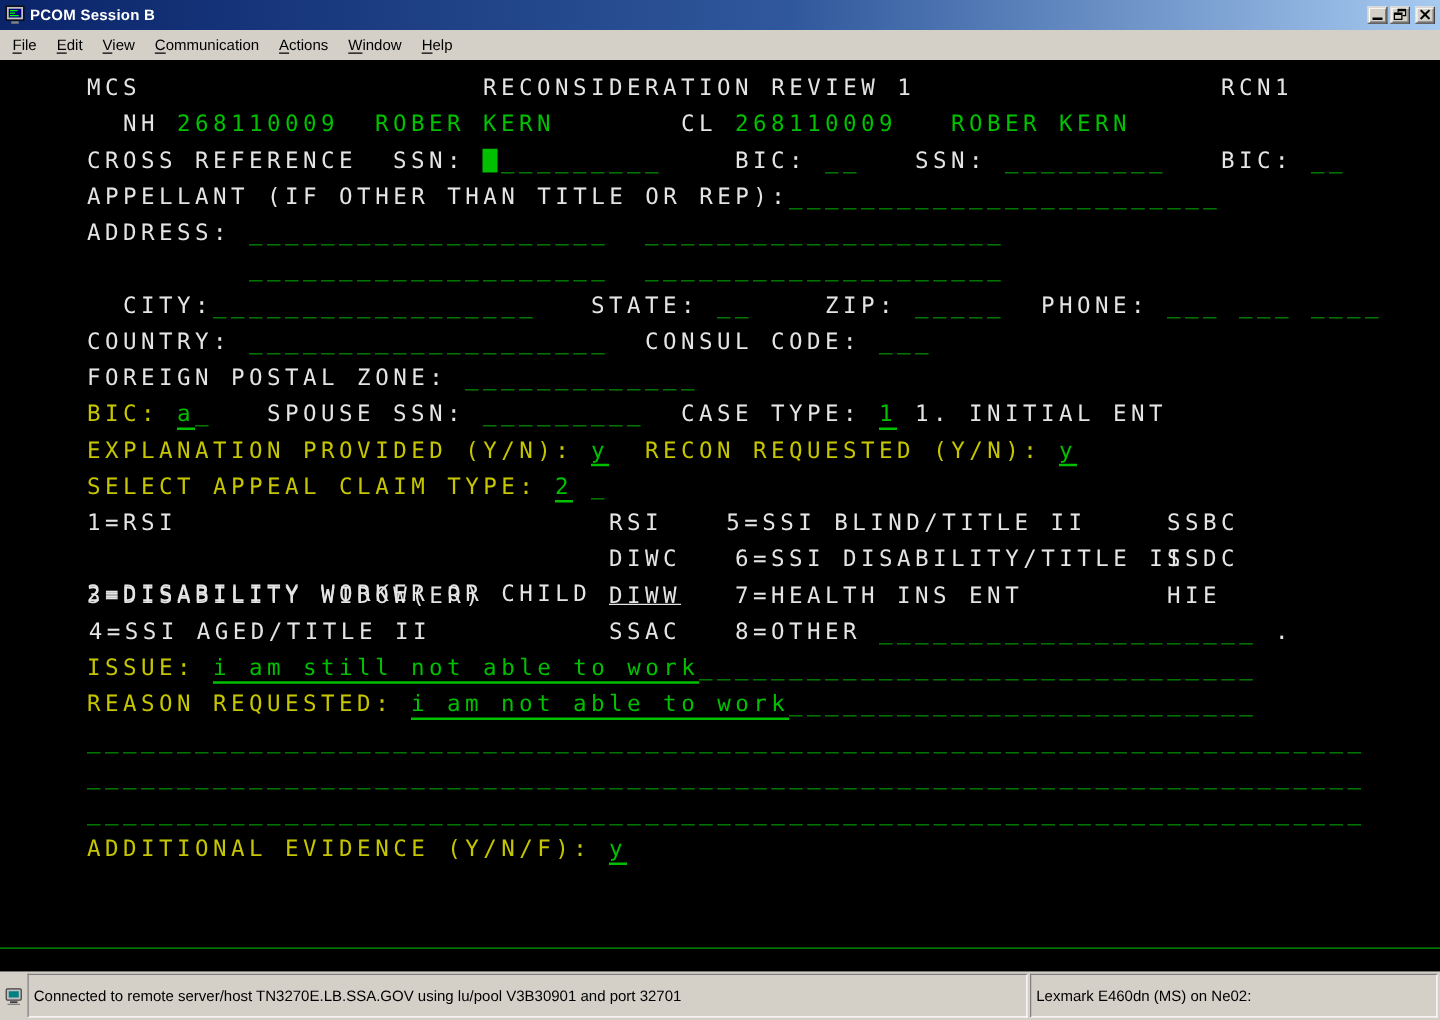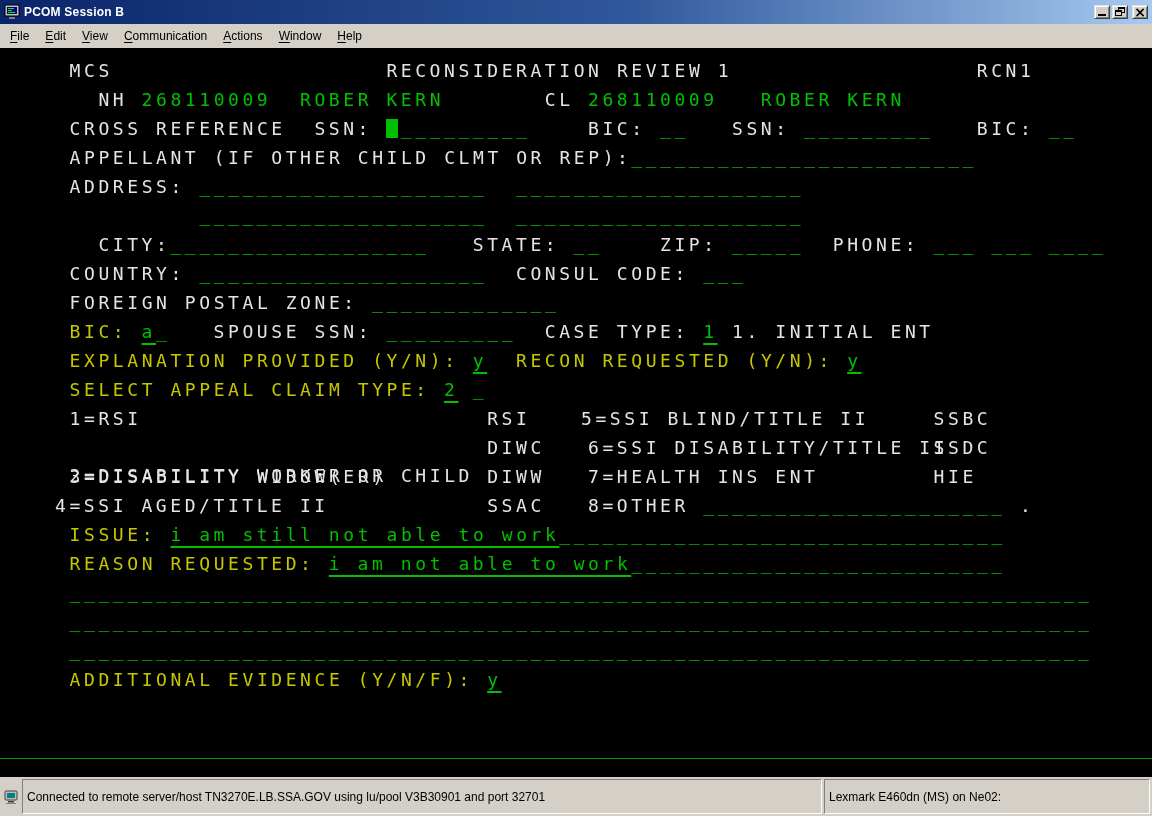--- a/index.html
+++ b/index.html
@@ -130,21 +130,21 @@
       <span class="tseg c-plain" style="left: 69.6px; top: 66px;">CROSS REFERENCE</span>
       <span class="tseg c-plain" style="left: 314.4px; top: 66px;">SSN:</span>
       <span class="tseg c-green cursor" style="left: 386.4px; top: 66px;">&nbsp;</span>
       <span class="tseg c-green" style="left: 400.8px; top: 66px;">_________</span>
       <span class="tseg c-plain" style="left: 588px; top: 66px;">BIC:</span>
       <span class="tseg c-green" style="left: 660px; top: 66px;">__</span>
       <span class="tseg c-plain" style="left: 732px; top: 66px;">SSN:</span>
       <span class="tseg c-green" style="left: 804px; top: 66px;">_________</span>
       <span class="tseg c-plain" style="left: 976.8px; top: 66px;">BIC:</span>
       <span class="tseg c-green" style="left: 1048.8px; top: 66px;">__</span>
-      <span class="tseg c-plain" style="left: 69.6px; top: 95px;">APPELLANT (IF OTHER CHILD CLMT OR REP):</span>
+      <span class="tseg c-plain" style="left: 69.6px; top: 95px;">APPELLANT (IF OTHER THAN TITLE OR REP):</span>
       <span class="tseg c-green" style="left: 631.2px; top: 95px;">________________________</span>
       <span class="tseg c-plain" style="left: 69.6px; top: 124px;">ADDRESS:</span>
       <span class="tseg c-green" style="left: 199.2px; top: 124px;">____________________</span>
       <span class="tseg c-green" style="left: 516px; top: 124px;">____________________</span>
       <span class="tseg c-green" style="left: 199.2px; top: 153px;">____________________</span>
       <span class="tseg c-green" style="left: 516px; top: 153px;">____________________</span>
       <span class="tseg c-plain" style="left: 98.4px; top: 182px;">CITY:</span>
       <span class="tseg c-green" style="left: 170.4px; top: 182px;">__________________</span>
       <span class="tseg c-plain" style="left: 472.8px; top: 182px;">STATE:</span>
       <span class="tseg c-green" style="left: 573.6px; top: 182px;">__</span>
@@ -177,24 +177,24 @@
       <span class="tseg c-green" style="left: 472.8px; top: 327px;">_</span>
       <span class="tseg c-plain" style="left: 69.6px; top: 356px;">1=RSI</span>
       <span class="tseg c-plain" style="left: 487.2px; top: 356px;">RSI</span>
       <span class="tseg c-plain" style="left: 581px; top: 356px; text-align: center;">5=SSI BLIND/TITLE II</span>
       <span class="tseg c-plain" style="left: 933.6px; top: 356px;">SSBC</span>
       <span class="tseg c-plain" style="left: 69.6px; top: 385px; margin-top: 28px;">2=DISABILITY WORKER OR CHILD</span>
       <span class="tseg c-plain" style="left: 487.2px; top: 385px;">DIWC</span>
       <span class="tseg c-plain" style="left: 588px; top: 385px;">6=SSI DISABILITY/TITLE II</span>
       <span class="tseg c-plain" style="left: 933.6px; top: 385px;">SSDC</span>
       <span class="tseg c-plain" style="left: 69.6px; top: 414px;">3=DISABILITY WIDOW(ER)</span>
-      <span class="tseg c-plain" style="left: 487.2px; top: 414px;">DIWW</span>
+      <span class="tseg c-plain" style="left: 487.2px; top: 414px; text-decoration: underline;">DIWW</span>
       <span class="tseg c-plain" style="left: 588px; top: 414px;">7=HEALTH INS ENT</span>
       <span class="tseg c-plain" style="left: 933.6px; top: 414px;">HIE</span>
-      <span class="tseg c-plain" style="left: 55px; top: 443px;">4=SSI AGED/TITLE II</span>
+      <span class="tseg c-plain" style="left: 71px; top: 443px;">4=SSI AGED/TITLE II</span>
       <span class="tseg c-plain" style="left: 487.2px; top: 443px;">SSAC</span>
       <span class="tseg c-plain" style="left: 588px; top: 443px;">8=OTHER</span>
       <span class="tseg c-green" style="left: 703.2px; top: 443px;">_____________________</span>
       <span class="tseg c-plain" style="left: 1020px; top: 443px;">.</span>
       <span class="tseg c-yellow" style="left: 69.6px; top: 472px;">ISSUE:</span>
       <span class="tseg c-green ul" style="left: 170.4px; top: 472px;">i am still not able to work</span>
       <span class="tseg c-green" style="left: 559.2px; top: 472px;">_______________________________</span>
       <span class="tseg c-yellow" style="left: 69.6px; top: 501px;">REASON REQUESTED:</span>
       <span class="tseg c-green ul" style="left: 328.8px; top: 501px;">i am not able to work</span>
       <span class="tseg c-green" style="left: 631.2px; top: 501px;">__________________________</span>

